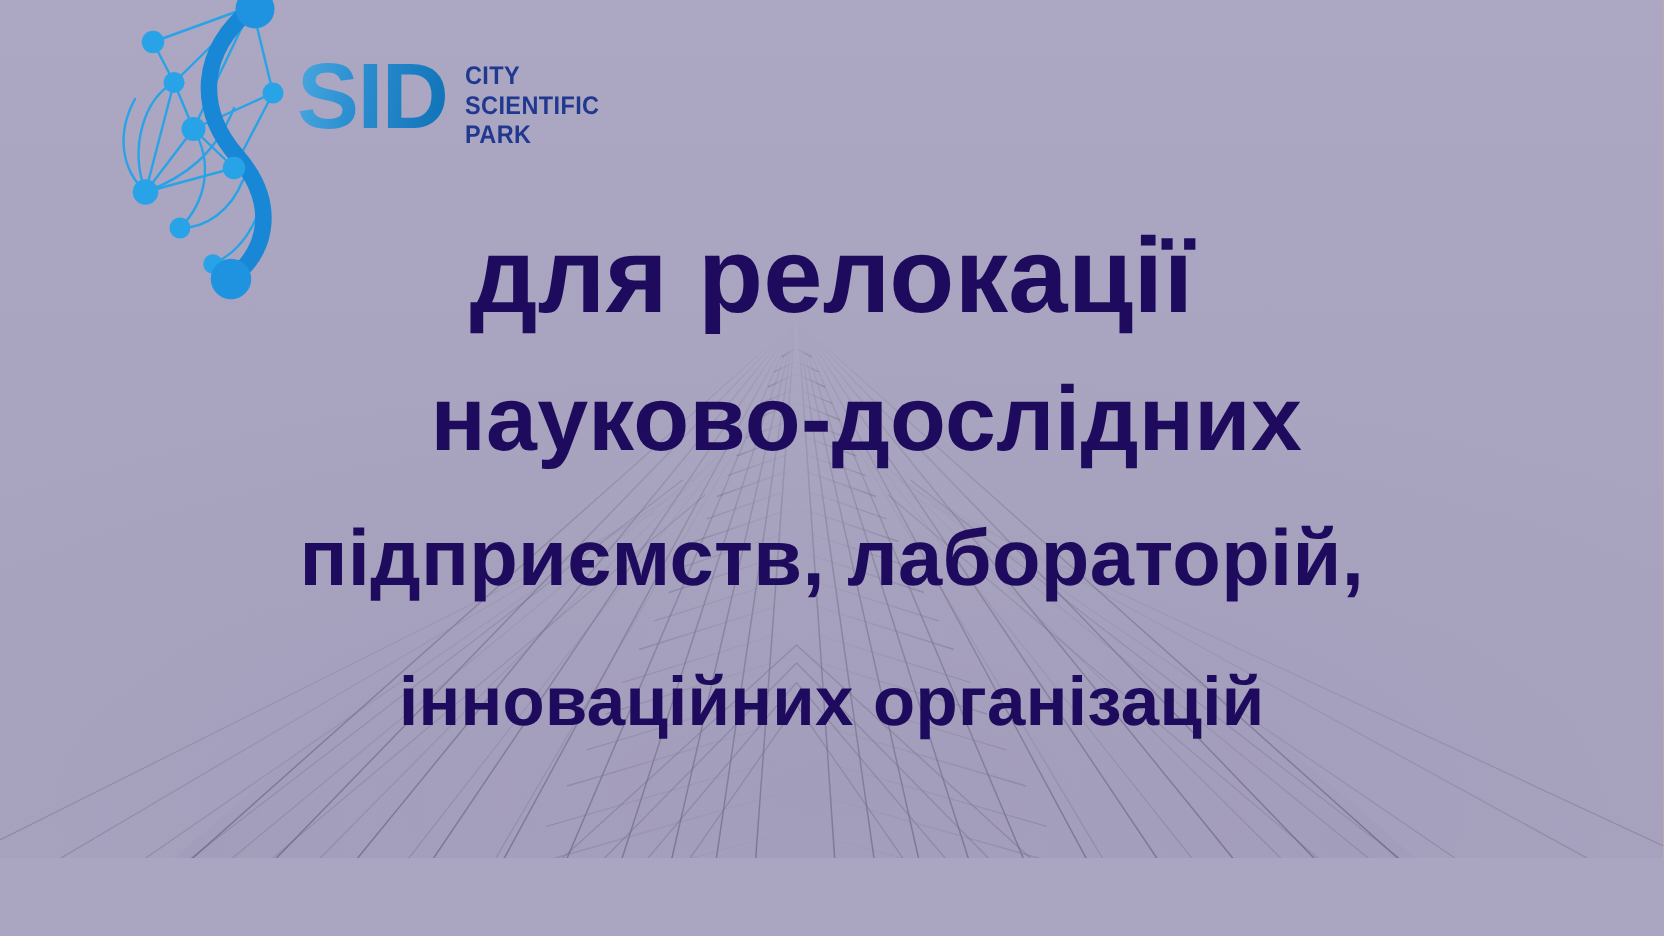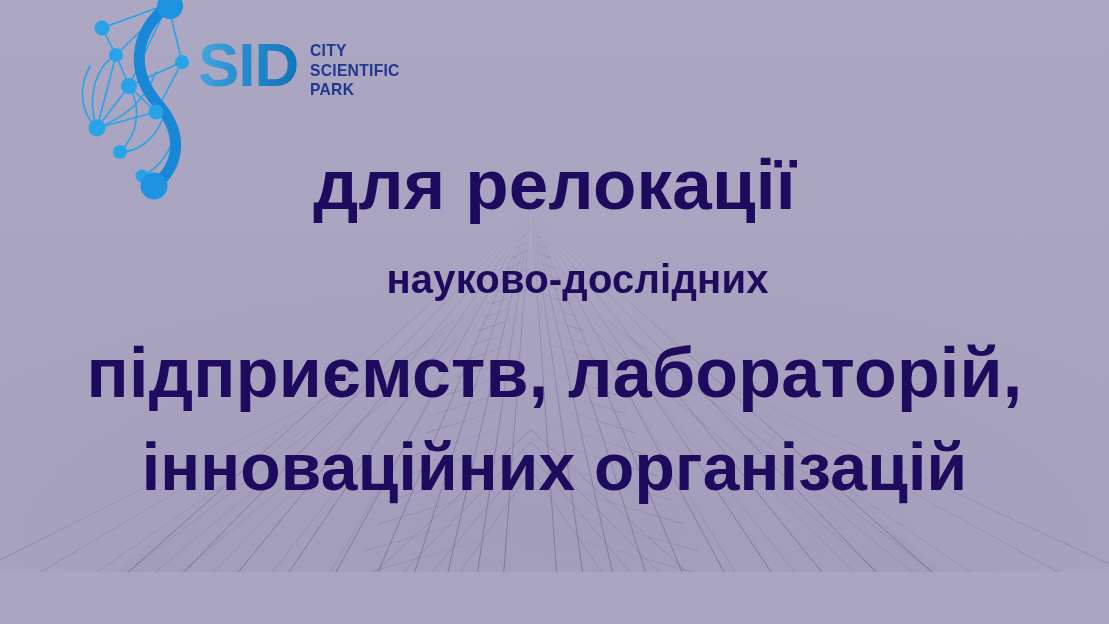--- a/index.html
+++ b/index.html
@@ -107,23 +107,23 @@
     font-family: "Liberation Sans", sans-serif;
     font-weight: 700;
     font-size: 61px;
     line-height: 94px;
     letter-spacing: 0.2px;
     white-space: nowrap;
   }
   .headline .ln { display: block; }
   .headline .ln-1 { font-size: 61px; }
   .headline .ln-2 { font-size: 71px; }
-  .headline .ln-3 { font-size: 40px; padding-left: 46px; }
-  .headline .ln-4 { font-size: 70px; }
-  .headline .ln-5 { font-size: 66px; }
+  .headline .ln-3 { font-size: 61px; padding-left: 46px; }
+  .headline .ln-4 { font-size: 53px; }
+  .headline .ln-5 { font-size: 46px; }
 </style>
 </head>
 <body>
 
 <div id="stage">
 
   <div class="bg-photo">
     <div class="sky"></div>
 
     <svg viewBox="0 0 1109 624" preserveAspectRatio="none">

